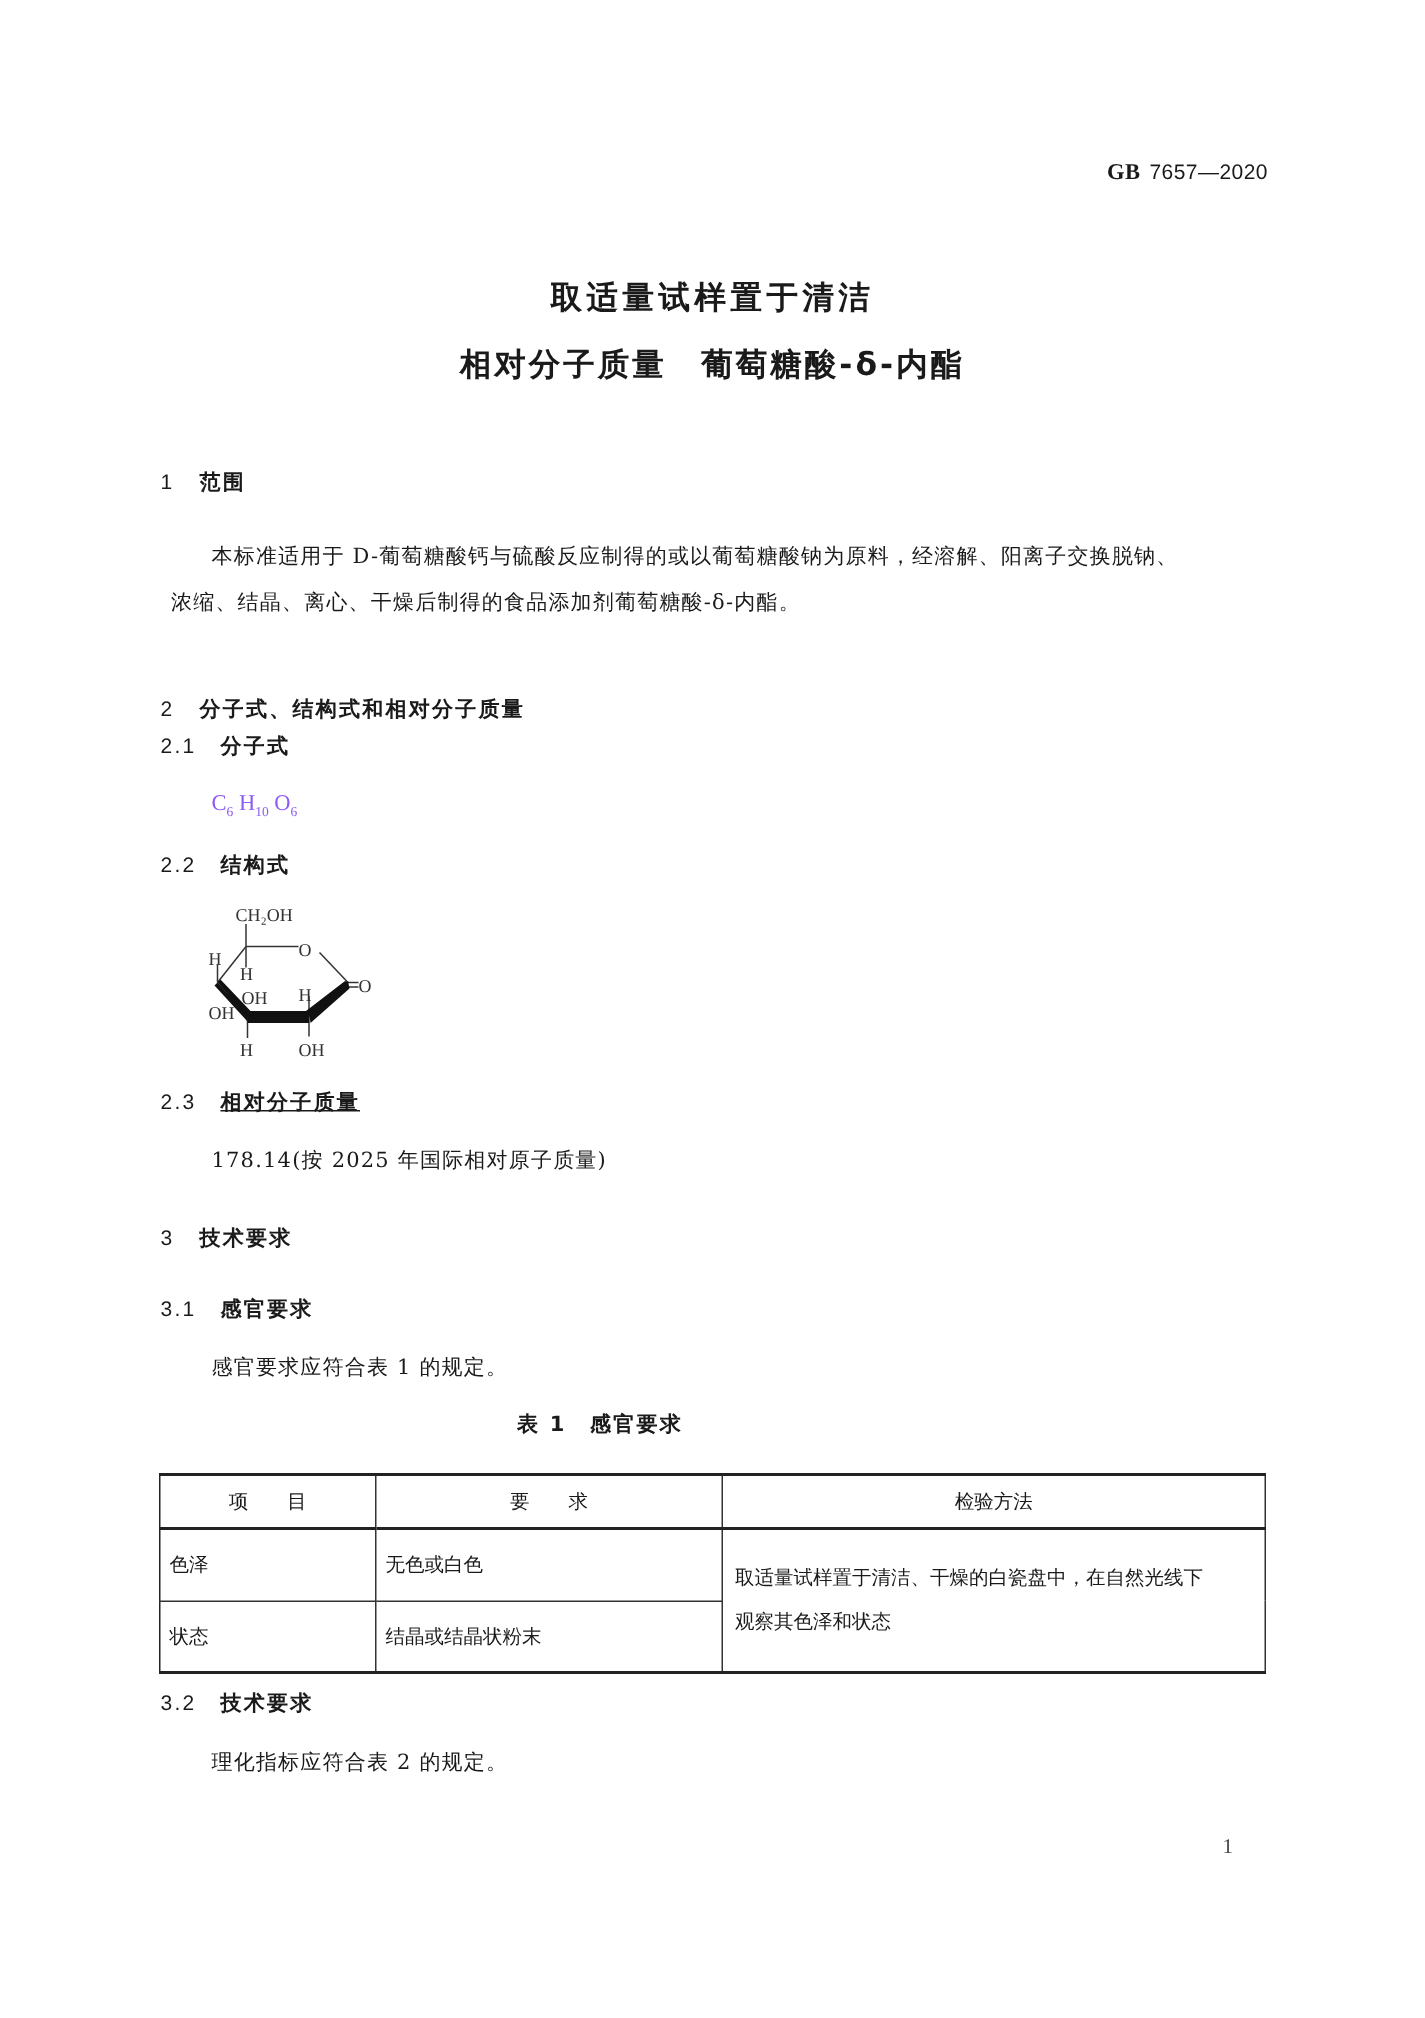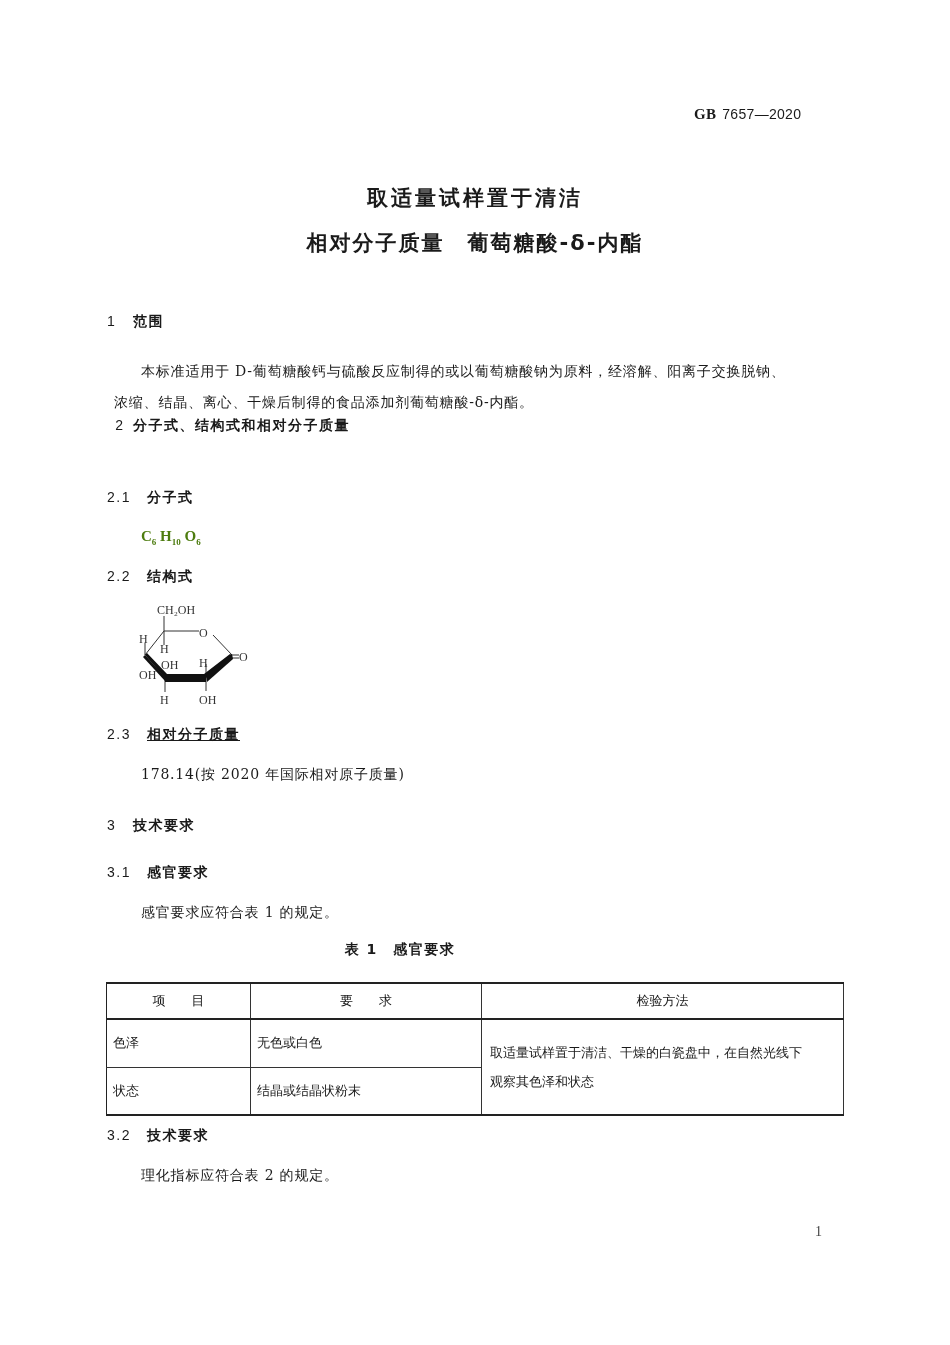--- a/index.html
+++ b/index.html
@@ -1,31 +1,31 @@
 <!DOCTYPE html>
 <html><head>
   <meta charset="utf-8">
   <style>
     html, body { margin: 0; padding: 0; background: #ffffff; }
     body {
       width: 950px; height: 1345px; position: relative; overflow: hidden;
       font-family: "DejaVu Sans", sans-serif; color: #1a1a1a;
     }
     .abs { position: absolute; }
-    .std-code { left: 694px; top: 106px; font-size: 14px; letter-spacing: 0.3px; }
+    .std-code { left: 738px; top: 106px; font-size: 14px; letter-spacing: 0.3px; }
     .std-code b { font-family: "Liberation Serif", serif; font-weight: bold; font-size: 15px; margin-right: 6px; }
     .std-code span.num { font-family: "Liberation Sans", sans-serif; }
     .title1 { left: 0; width: 950px; top: 184px; text-align: center; font-size: 21px; letter-spacing: 3px; font-weight: bold; }
     .title2 { left: 0; width: 950px; top: 229px; text-align: center; font-size: 21px; letter-spacing: 2px; font-weight: bold; }
     .h { font-size: 14px; font-weight: bold; letter-spacing: 1.5px; }
     .h .n { display: inline-block; font-family: "Liberation Sans", sans-serif; font-weight: normal; }
     .h1 .n { width: 26px; }
     .h2 .n { width: 40px; }
     .p { font-family: "DejaVu Serif", serif; font-size: 14px; letter-spacing: 0.8px; line-height: 31px; }
-    .formula { font-family: "Liberation Serif", serif; font-size: 15px; color: #4d7c0f; font-weight: bold; }
+    .formula { font-family: "Liberation Serif", serif; font-size: 15px; color: #8b5cf6; }
     .formula sub { font-size: 9px; }
     .caption { left: 0; width: 800px; top: 941px; text-align: center; font-size: 14px; font-weight: bold; letter-spacing: 1.5px; }
     table.t1 {
       position: absolute; left: 106px; top: 982px; width: 738px;
       border-collapse: collapse; font-family: "DejaVu Serif", serif; font-size: 13px;
       border-top: 2px solid #222; border-bottom: 2px solid #222;
     }
     table.t1 td, table.t1 th { border: 1px solid #333; padding: 0 6px; font-weight: normal; }
     table.t1 tr:first-child th { border-top: none; }
     table.t1 tr:last-child td { border-bottom: none; }
@@ -44,21 +44,21 @@
 
 <div class="abs title1">取适量试样置于清洁</div>
 <div class="abs title2">相对分子质量　葡萄糖酸-δ-内酯</div>
 
 <div class="abs h h1" style="left:107px; top:313px;">
   <span class="n">1</span><span>范围</span>
 </div>
 <div class="abs p" style="left:141px; top:356px;">本标准适用于 D-葡萄糖酸钙与硫酸反应制得的或以葡萄糖酸钠为原料，经溶解、阳离子交换脱钠、</div>
 <div class="abs p" style="left:114px; top:387px;text-align:center;">浓缩、结晶、离心、干燥后制得的食品添加剂葡萄糖酸-δ-内酯。</div>
 
-<div class="abs h h1" style="left:107px; top:417px;text-align:center;">
+<div class="abs h h1" style="left:107px; top:464px;">
   <span class="n">2</span><span>分子式、结构式和相对分子质量</span>
 </div>
 
 <div class="abs h h2" style="left:107px; top:489px;">
   <span class="n">2.1</span><span>分子式</span>
 </div>
 <div class="abs formula" style="left:141px; top:528px;">
   <span>C</span><sub>6</sub>
   <span>H</span><sub>10</sub>
   <span>O</span><sub>6</sub>
@@ -96,21 +96,21 @@
     <text x="74" y="70">H</text>
     <text x="14" y="82">OH</text>
     <text x="35" y="107">H</text>
     <text x="74" y="107">OH</text>
   </g>
 </svg>
 
 <div class="abs h h2" style="left:107px; top:726px;text-decoration:underline;">
   <span class="n">2.3</span><span>相对分子质量</span>
 </div>
-<div class="abs p" style="left:141px; top:759px;">178.14(按 2020 年国际相对原子质量)</div>
+<div class="abs p" style="left:141px; top:759px;">178.14(按 2025 年国际相对原子质量)</div>
 
 <div class="abs h h1" style="left:107px; top:817px;">
   <span class="n">3</span><span>技术要求</span>
 </div>
 <div class="abs h h2" style="left:107px; top:864px;">
   <span class="n">3.1</span><span>感官要求</span>
 </div>
 <div class="abs p" style="left:141px; top:897px;">感官要求应符合表 1 的规定。</div>
 
 <div class="abs caption">表 1　感官要求</div>

